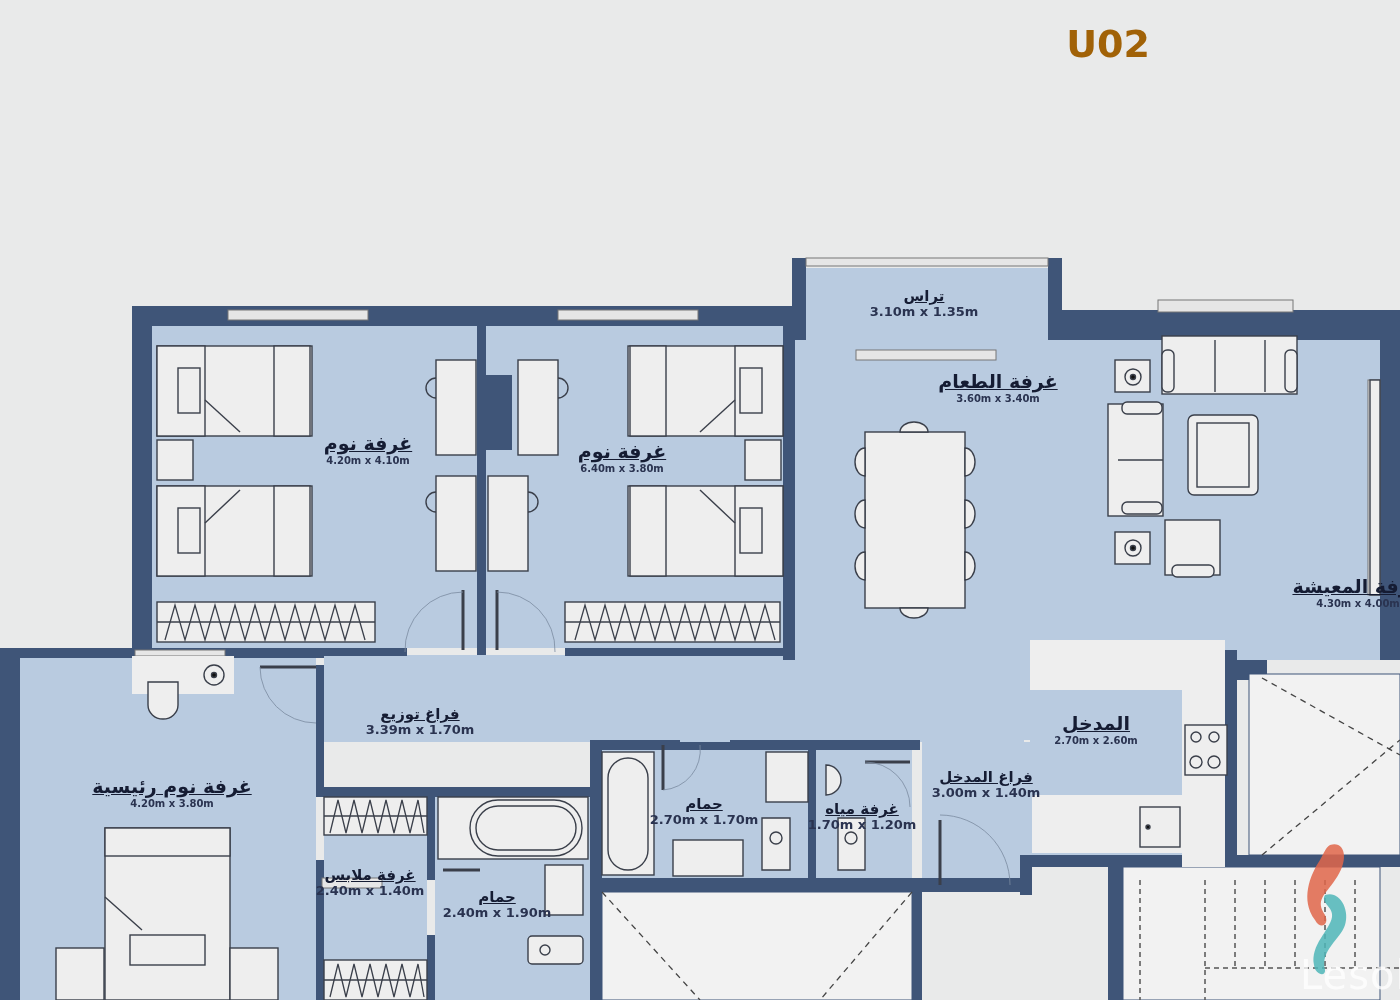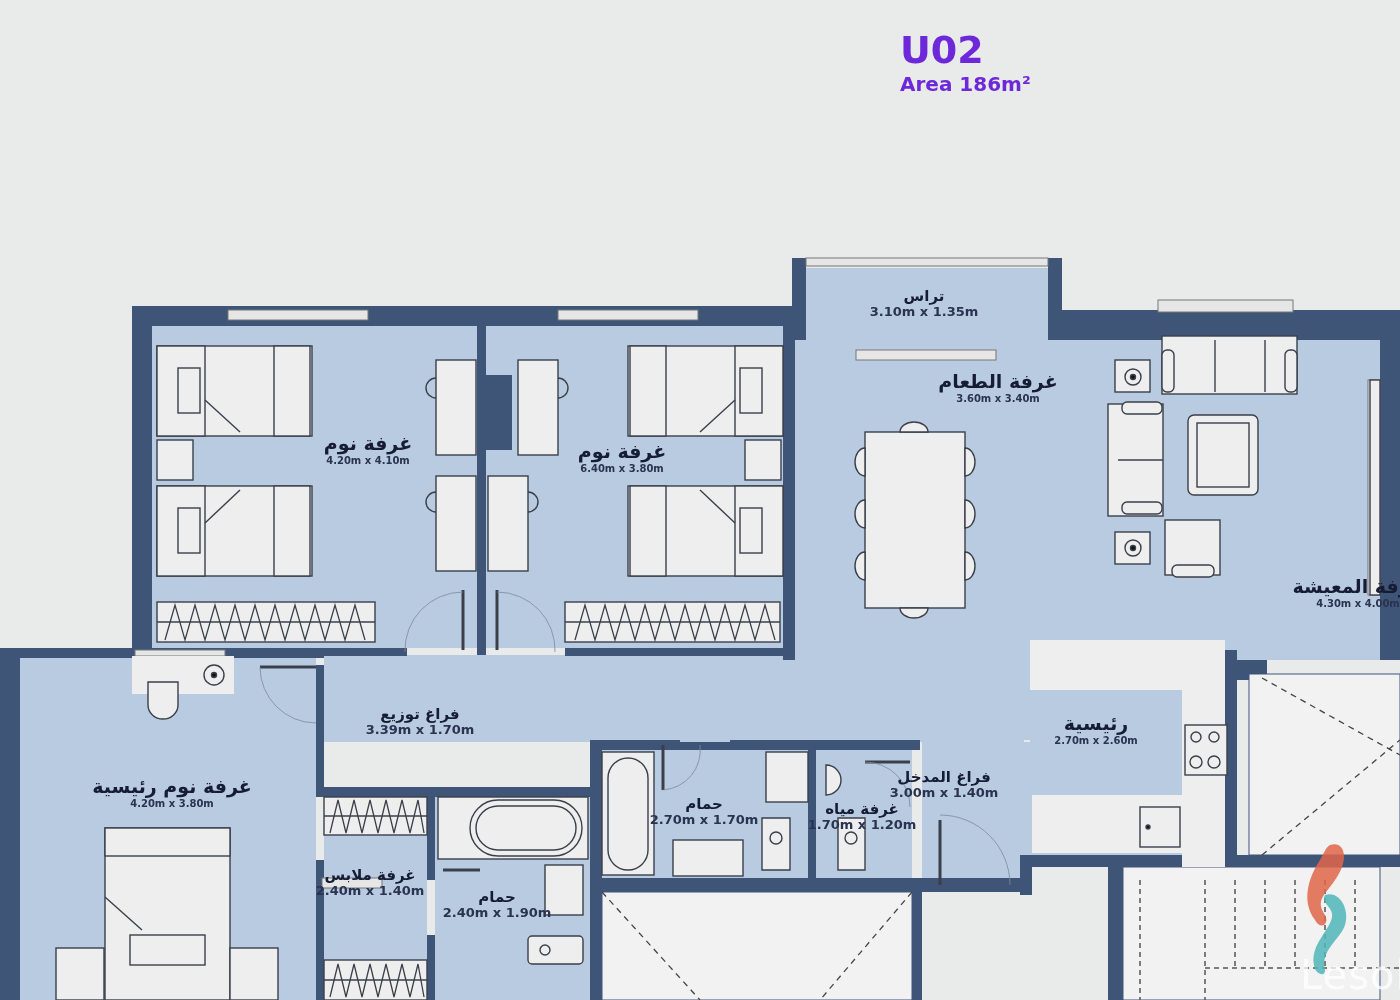--- a/index.html
+++ b/index.html
@@ -1,34 +1,33 @@
 <!DOCTYPE html>
 <html><head>
 <meta charset="utf-8">
 <style>
   html,body{margin:0;padding:0;}
   body{width:1400px;height:1000px;background:#e9eaea;position:relative;overflow:hidden;font-family:"DejaVu Sans",sans-serif;}
-  .title-block{position:absolute;left:900px;top:28px;width:250px;text-align:left;color:#6d28d9;}
+  .title-block{position:absolute;left:900px;top:22px;width:250px;text-align:right;color:#a16207;}
   .unit-id{font-family:"DejaVu Sans",sans-serif;font-weight:bold;font-size:38px;line-height:44px;letter-spacing:0px;}
   .area{font-family:"DejaVu Sans",sans-serif;font-weight:bold;font-size:20px;line-height:24px;}
   svg#plan{position:absolute;left:0;top:0;}
   .room-label{position:absolute;text-align:center;color:#151c33;transform:translateX(-50%);white-space:nowrap;}
-  .room-name{font-family:"DejaVu Sans",sans-serif;font-weight:bold;font-size:19px;line-height:22px;direction:rtl;}
+  .room-name{font-family:"DejaVu Sans",sans-serif;font-weight:bold;font-size:19px;line-height:22px;direction:rtl;text-decoration:underline;}
   .room-name.sm{font-size:15px;line-height:18px;}
   .room-dim{font-family:"DejaVu Sans",sans-serif;font-size:10px;line-height:13px;font-weight:bold;color:#2a3350;}
   .room-dim.sm{font-size:13px;}
   .watermark{position:absolute;left:1290px;top:835px;width:110px;height:165px;}
   .wm-text{position:absolute;left:1300px;top:952px;font-family:"DejaVu Sans",sans-serif;font-size:40px;color:rgba(255,255,255,0.75);letter-spacing:1px;}
 </style>
 </head>
 <body>
 
 <div class="title-block">
   <div class="unit-id">U02</div>
-  <div class="area">Area 186m²</div>
 </div>
 
 <svg id="plan" width="1400" height="1000" viewBox="0 0 1400 1000">
   <defs>
     <pattern id="stairs" width="24" height="1000" patternUnits="userSpaceOnUse">
       <line x1="12" y1="0" x2="12" y2="1000" stroke="#555" stroke-width="1.5" stroke-dasharray="5,4"></line>
     </pattern>
   </defs>
 
   <g fill="#3f5578">
@@ -340,32 +339,32 @@
 </div>
 <div class="room-label" style="left:420px;top:705px;">
   <div class="room-name sm">فراغ توزيع</div>
   <div class="room-dim sm">3.39m x 1.70m</div>
 </div>
 <div class="room-label" style="left:172px;top:750px;margin-top:25px;">
   <div class="room-name">غرفة نوم رئيسية</div>
   <div class="room-dim">4.20m x 3.80m</div>
 </div>
 <div class="room-label" style="left:1096px;top:712px;">
-  <div class="room-name">رئيسية</div>
+  <div class="room-name">المدخل</div>
   <div class="room-dim">2.70m x 2.60m</div>
 </div>
 <div class="room-label" style="left:704px;top:795px;">
   <div class="room-name sm">حمام</div>
   <div class="room-dim sm">2.70m x 1.70m</div>
 </div>
 <div class="room-label" style="left:862px;top:800px;">
   <div class="room-name sm">غرفة مياه</div>
   <div class="room-dim sm">1.70m x 1.20m</div>
 </div>
-<div class="room-label" style="left:944px;top:768px;">
+<div class="room-label" style="left:986px;top:768px;">
   <div class="room-name sm">فراغ المدخل</div>
   <div class="room-dim sm">3.00m x 1.40m</div>
 </div>
 <div class="room-label" style="left:370px;top:866px;">
   <div class="room-name sm">غرفة ملابس</div>
   <div class="room-dim sm">2.40m x 1.40m</div>
 </div>
 <div class="room-label" style="left:497px;top:888px;">
   <div class="room-name sm">حمام</div>
   <div class="room-dim sm">2.40m x 1.90m</div>

